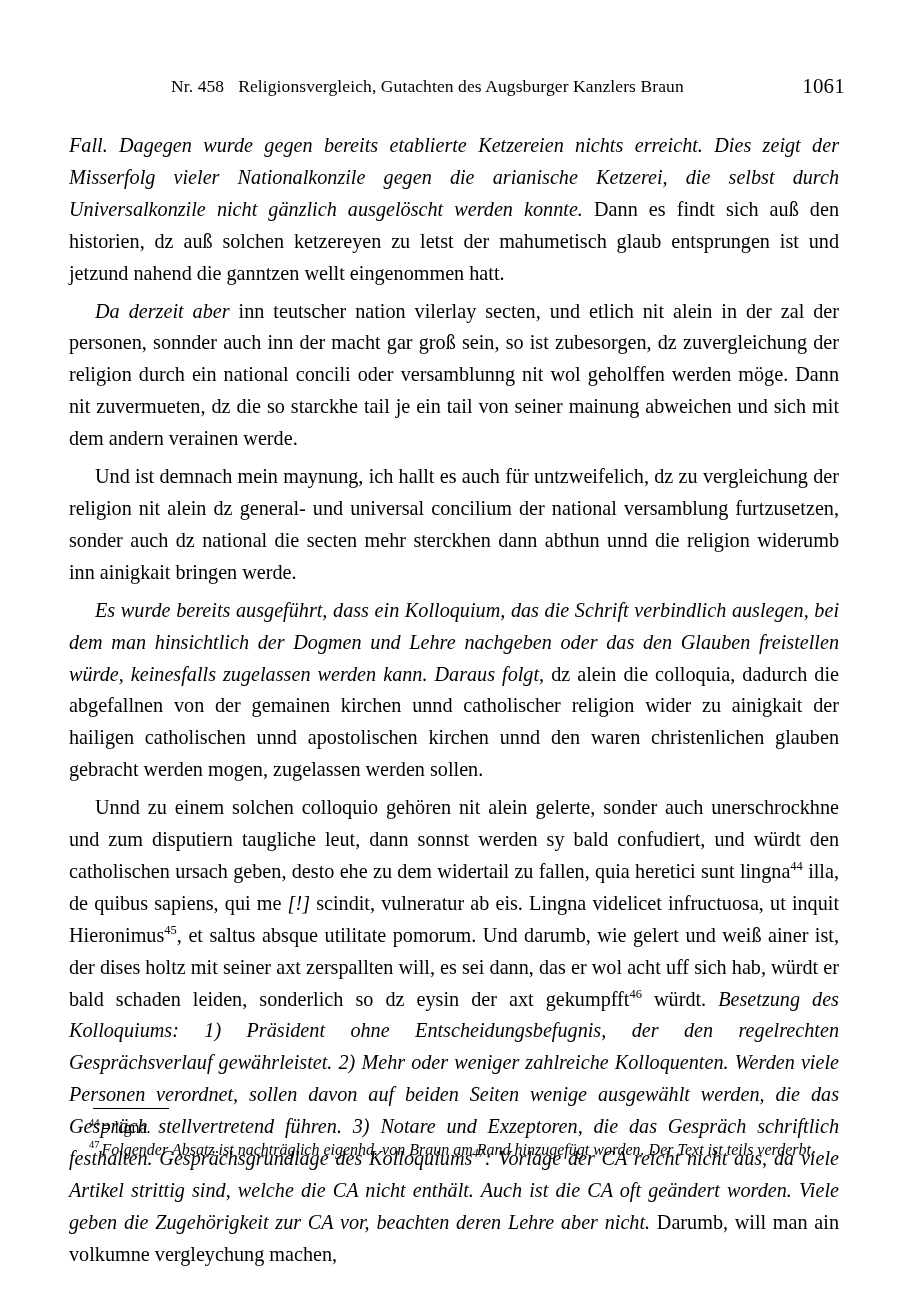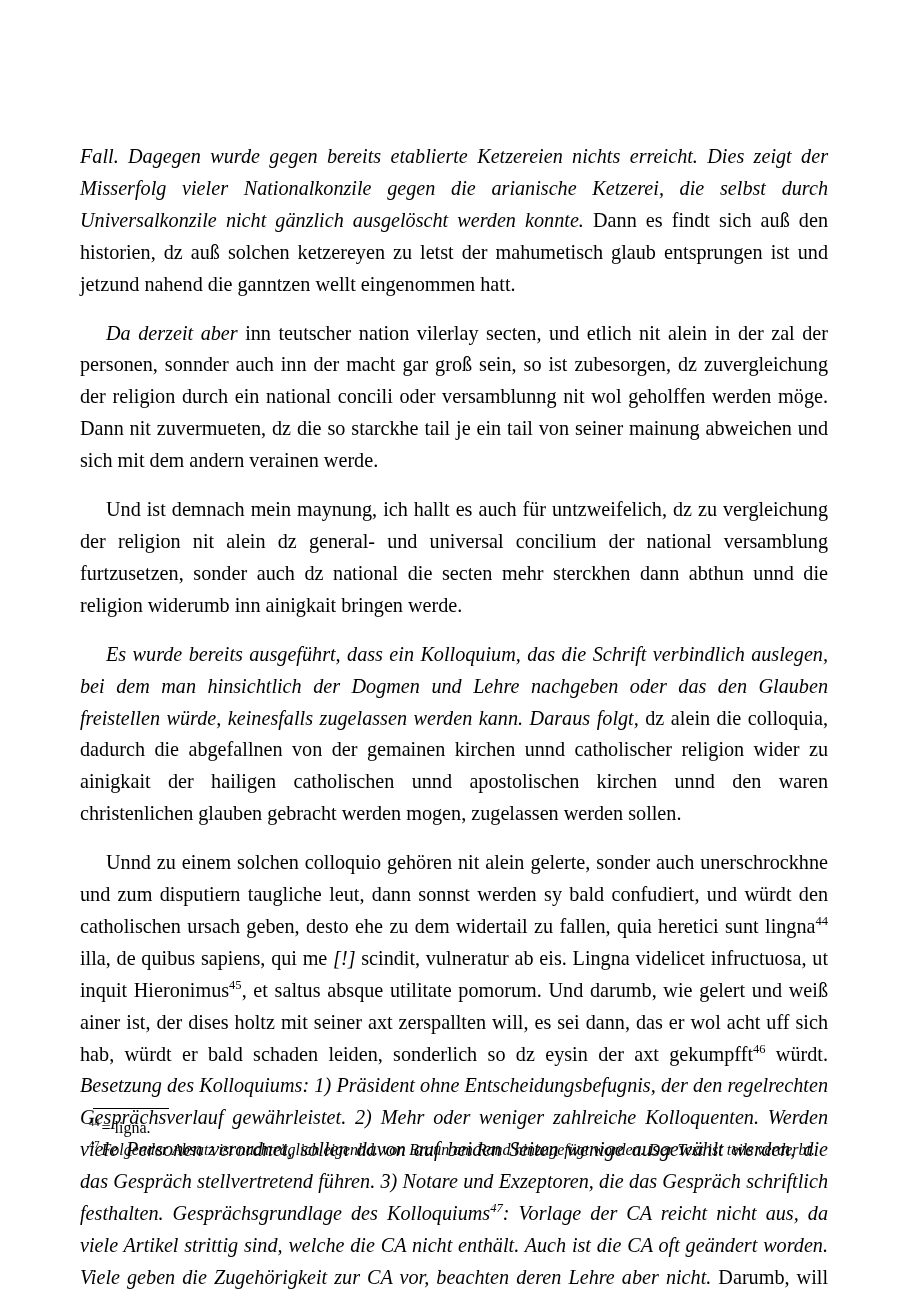--- a/index.html
+++ b/index.html
@@ -63,21 +63,21 @@
     left: 63px;
     top: 124px;
     width: 782px;
     font-size: 20.2px;
     line-height: 31.9px;
     text-align: justify;
     text-justify: inter-word;
     hyphens: none;
   }
   .para {
-    margin: 17px;
+    margin: 6px;
     text-indent: 0;
   }
   .para.indent {
     text-indent: 26px;
   }
   .ital {
     font-style: italic;
   }
   sup.fn {
     font-size: 0.62em;
@@ -153,20 +153,27 @@
     font-variant: small-caps;
     font-style: italic;
     letter-spacing: 0.3px;
   }
 </style>
 </head>
 <body>
 
 <div class="page">
 
+  <div class="running-head">
+    <div class="rh-inner">
+      <span class="rh-nr">Nr. 458</span>
+      <span class="rh-title">Religionsvergleich, Gutachten des Augsburger Kanzlers Braun</span>
+    </div>
+    <span class="rh-folio">1061</span>
+  </div>
 
   <div class="body-block" id="body-block">
       <div class="para nostretch"><span class="ital">Fall. Dagegen wurde gegen bereits etablierte Ketzereien nichts erreicht. Dies zeigt der Misserfolg vieler Nationalkonzile gegen die arianische Ketzerei, die selbst durch Universalkonzile nicht gänzlich ausgelöscht werden konnte.</span><span> Dann es findt sich auß den historien, dz auß solchen ketzereyen zu letst der mahumetisch glaub entsprungen ist und jetzund nahend die ganntzen wellt eingenommen hatt.</span></div>
       <div class="para indent nostretch"><span class="ital">Da derzeit aber</span><span> inn teutscher nation vilerlay secten, und etlich nit alein in der zal der personen, sonnder auch inn der macht gar groß sein, so ist zubesorgen, dz zuvergleichung der religion durch ein national concili oder versamblunng nit wol geholffen werden möge. Dann nit zuvermueten, dz die so starckhe tail je ein tail von seiner mainung abweichen und sich mit dem andern verainen werde.</span></div>
       <div class="para indent nostretch"><span>Und ist demnach mein maynung, ich hallt es auch für untzweifelich, dz zu vergleichung der religion nit alein dz general- und universal concilium der national versamblung furtzusetzen, sonder auch dz national die secten mehr sterckhen dann abthun unnd die religion widerumb inn ainigkait bringen werde.</span></div>
       <div class="para indent nostretch"><span class="ital">Es wurde bereits ausgeführt, dass ein Kolloquium, das die Schrift verbindlich auslegen, bei dem man hinsichtlich der Dogmen und Lehre nachgeben oder das den Glauben freistellen würde, keinesfalls zugelassen werden kann. Daraus folgt,</span><span> dz alein die colloquia, dadurch die abgefallnen von der gemainen kirchen unnd catholischer religion wider zu ainigkait der hailigen catholischen unnd apostolischen kirchen unnd den waren christenlichen glauben gebracht werden mogen, zugelassen werden sollen.</span></div>
       <div class="para indent nostretch"><span>Unnd zu einem solchen colloquio gehören nit alein gelerte, sonder auch unerschrockhne und zum disputiern taugliche leut, dann sonnst werden sy bald confudiert, und würdt den catholischen ursach geben, desto ehe zu dem widertail zu fallen, quia heretici sunt lingna</span><sup class="fn">44</sup><span> illa, de quibus sapiens, qui me </span><span class="ital">[!]</span><span> scindit, vulneratur ab eis. Lingna videlicet infructuosa, ut inquit Hieronimus</span><sup class="fn">45</sup><span>, et saltus absque utilitate pomorum. Und darumb, wie gelert und weiß ainer ist, der dises holtz mit seiner axt zerspallten will, es sei dann, das er wol acht uff sich hab, würdt er bald schaden leiden, sonderlich so dz eysin der axt gekumpfft</span><sup class="fn">46</sup><span> würdt. </span><span class="ital">Besetzung des Kolloquiums: 1) Präsident ohne Entscheidungsbefugnis, der den regelrechten Gesprächsverlauf gewährleistet. 2) Mehr oder weniger zahlreiche Kolloquenten. Werden viele Personen verordnet, sollen davon auf beiden Seiten wenige ausgewählt werden, die das Gespräch stellvertretend führen. 3) Notare und Exzeptoren, die das Gespräch schriftlich festhalten. Gesprächsgrundlage des Kolloquiums</span><sup class="fn it">47</sup><span class="ital">: Vorlage der CA reicht nicht aus, da viele Artikel strittig sind, welche die CA nicht enthält. Auch ist die CA oft geändert worden. Viele geben die Zugehörigkeit zur CA vor, beachten deren Lehre aber nicht.</span><span> Darumb, will man ain volkumne vergleychung machen,</span></div>
     </div>
 
   <div class="footnotes">

